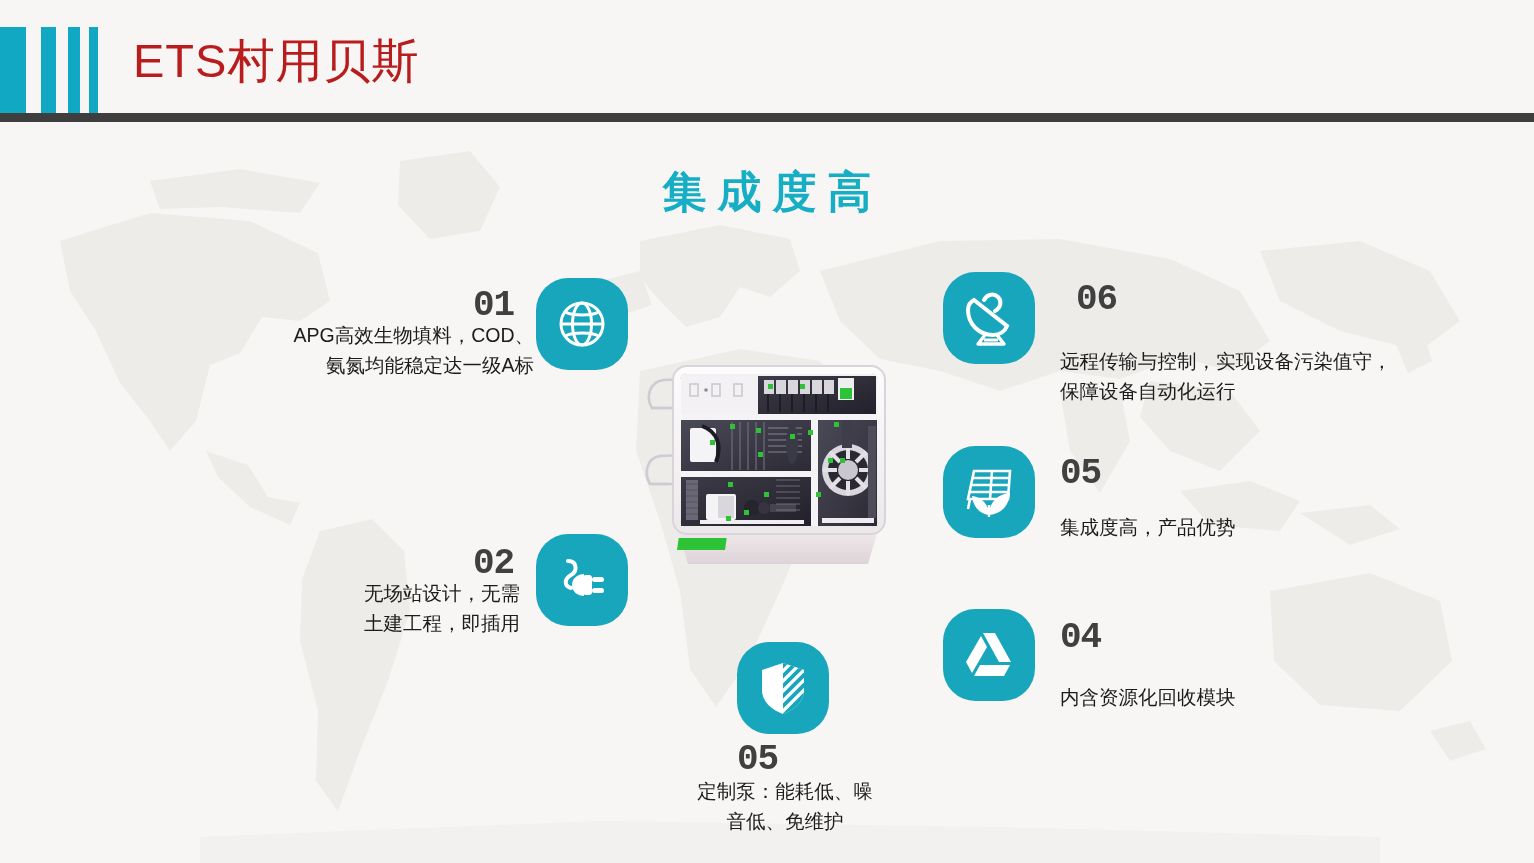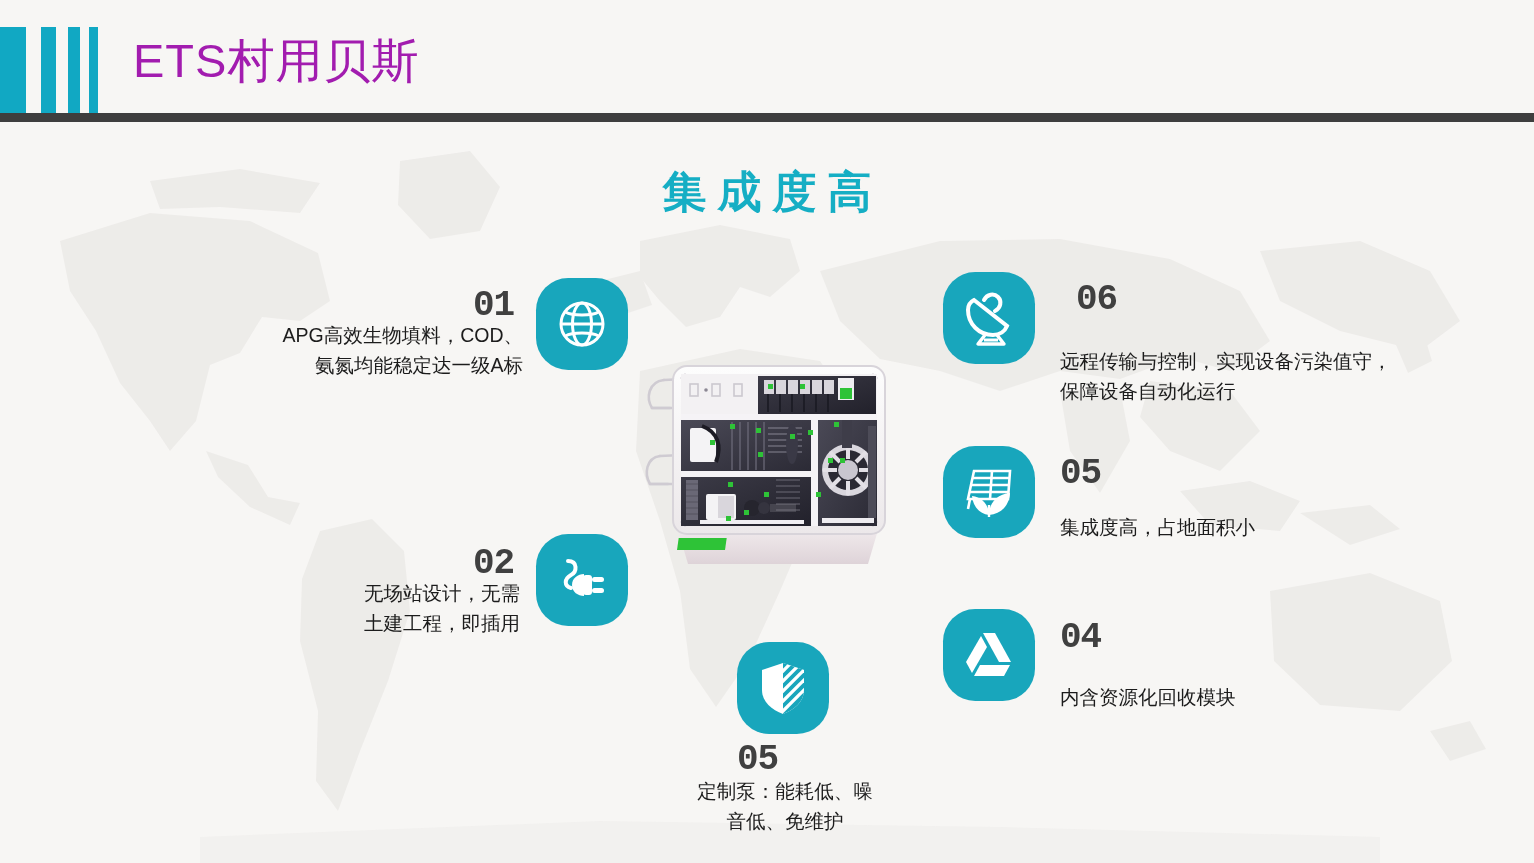--- a/index.html
+++ b/index.html
@@ -23,21 +23,21 @@
     background:#f7f6f4;
   }
   #header-bars { position:absolute; left:0; top:27px; height:86px; }
   .hbar { position:absolute; top:0; height:86px; background:#11A8C3; }
   .hbar.b1 { left:0;  width:26px; }
   .hbar.b2 { left:41px; width:15px; }
   .hbar.b3 { left:68px; width:12px; }
   .hbar.b4 { left:89px; width:9px; }
   #header-title {
     position:absolute; left:133px; top:30px;
-    font-size:47px; color:#a21caf; letter-spacing:1px;
+    font-size:47px; color:#b91c1c; letter-spacing:1px;
     font-weight:400; line-height:62px; white-space:nowrap;
   }
   #header-rule {
     position:absolute; left:0; top:113px; width:1534px; height:9px;
     background:#3e3e3e;
   }
 
   
   #slide-title {
     position:absolute; left:0; top:163px; width:1534px;
@@ -74,21 +74,21 @@
     font-size:19.5px; color:#1c1c1c; line-height:30px;
     white-space:pre-line;
   }
   .desc.right { text-align:right; }
   .desc.left  { text-align:left;margin-top:24px; }
   .desc.center{ text-align:center; }
 
   
   #f01 .badge { left:536px; top:278px; }
   #f01 .num   { left:473px; top:290px; }
-  #f01 .desc  { left:208px; top:320px; width:315px; }
+  #f01 .desc  { left:219px; top:320px; width:315px; }
   
   #f02 .badge { left:536px; top:534px; }
   #f02 .num   { left:473px; top:548px; }
   #f02 .desc  { left:230px; top:578px; width:290px; }
   
   #f03 .badge { left:737px; top:642px; }
   #f03 .num   { left:737px; top:744px; }
   #f03 .desc  { left:650px; top:776px; width:270px; }
   
   #f04 .badge { left:943px; top:609px; }
@@ -406,21 +406,21 @@
         <path d="M10,34 L8,44"></path>
       </g>
       <g fill="#ffffff">
         <path d="M29,50 C29,40 22,32 12,31 C13,42 20,49 29,50 Z"></path>
         <path d="M29,50 C29,38 37,29 50,28 C49,41 41,49 29,50 Z"></path>
       </g>
       <path d="M29,52 L29,40" stroke="#ffffff" stroke-width="2.4"></path>
     </svg>
   </div>
   <div class="num">05</div>
-  <div class="desc left">集成度高，占地面积小</div>
+  <div class="desc left">集成度高，产品优势</div>
 </div>
 
 <div class="feature" id="f06">
   <div class="badge">
     <svg width="58" height="56" viewBox="0 0 58 56">
       <g fill="none" stroke="#ffffff" stroke-width="4" stroke-linecap="round">
         <path d="M8,20 C8,34 19,45 33,45 C40,45 45,41 47,36 L14,10 C10,12 8,16 8,20 Z"></path>
         <path d="M24,10 C27,4 34,3 38,7 C42,11 41,18 35,21"></path>
       </g>
       <g fill="none" stroke="#ffffff" stroke-width="3.4" stroke-linejoin="round">

